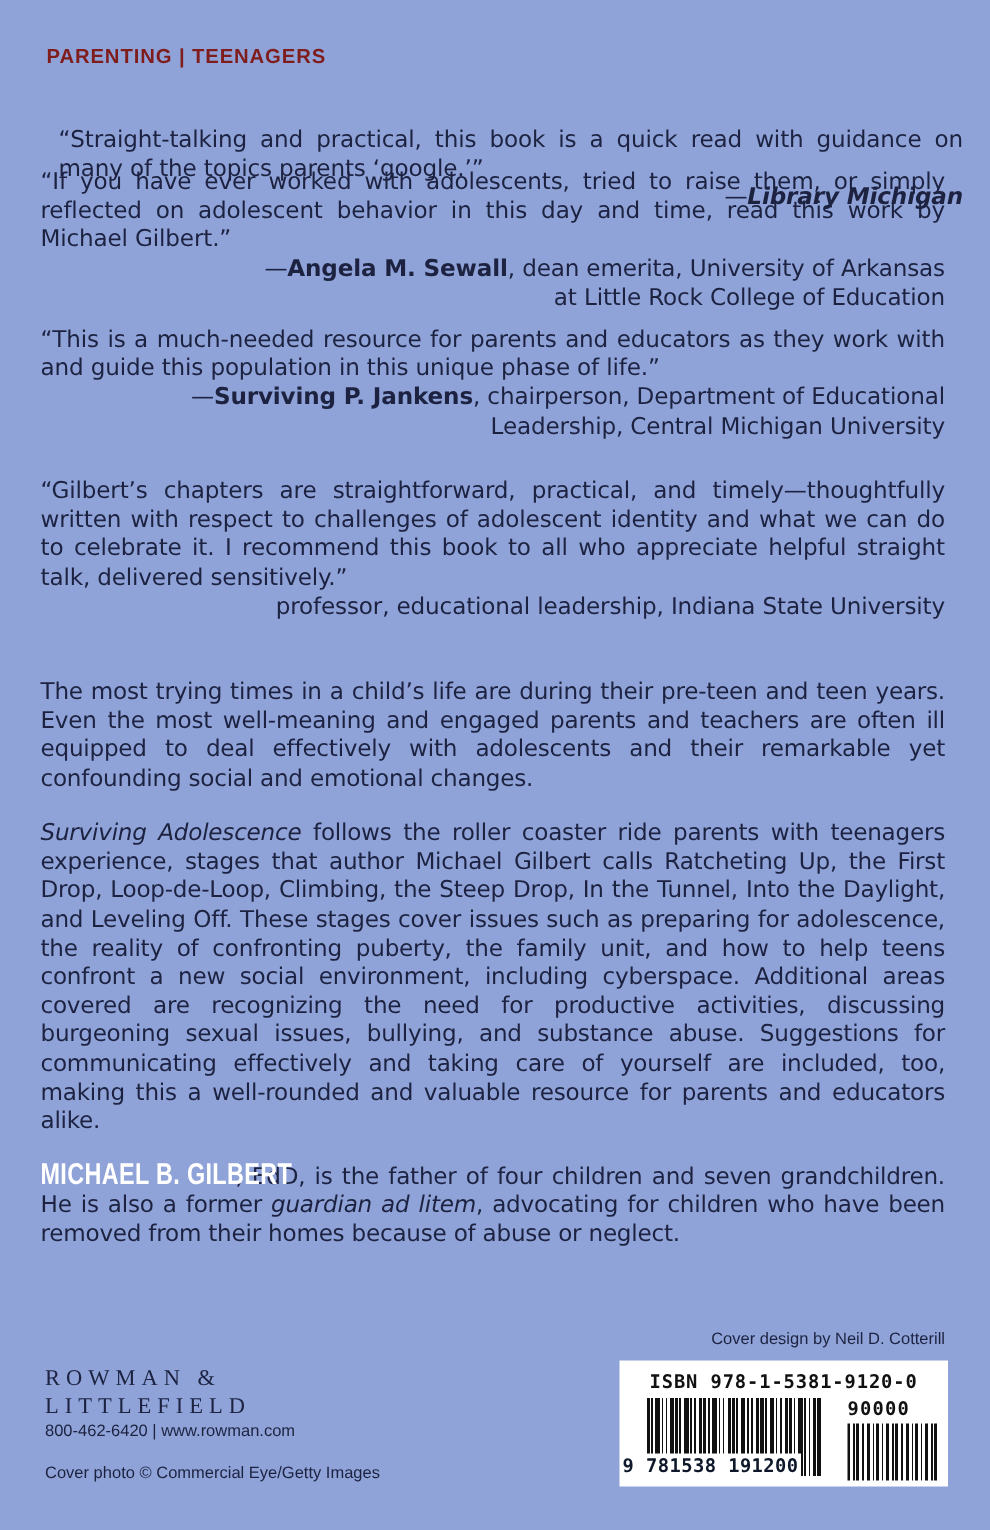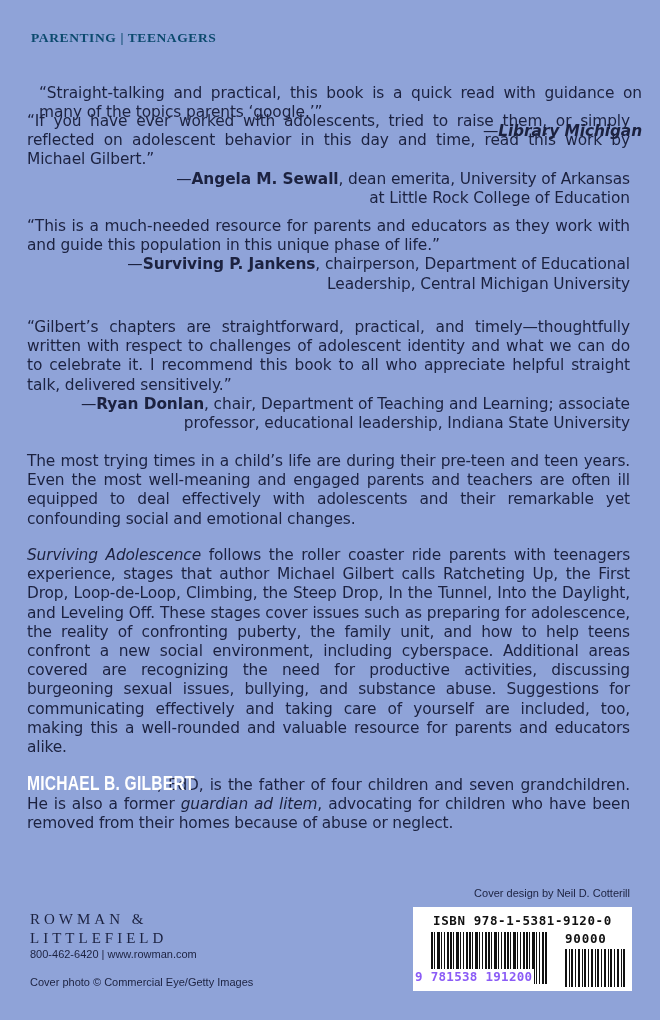--- a/index.html
+++ b/index.html
@@ -16,25 +16,25 @@
       overflow: hidden;
     }
     .page {
       position: absolute;
       left: 0; top: 0;
       width: 660px; height: 1020px;
     }
     .category {
       position: absolute;
       left: 31px; top: 30px;
-      font-family: Liberation Serif, serif;
+      font-family: Liberation Sans, sans-serif;
       font-weight: bold;
       font-size: 13.5px;
       letter-spacing: 0.6px;
-      color: #0c4a6e;
+      color: #7f1d1d;
     }
     .block {
       position: absolute;
       left: 27px;
       width: 603px;
       font-size: 15.4px;
       line-height: 19.2px;
       letter-spacing: -0.1px;
     }
     .quote-text {
@@ -127,21 +127,21 @@
       letter-spacing: 0.8px;
       color: #111;
     }
     .ean-digits {
       position: absolute;
       left: 2px; top: 62px;
       font-family: "DejaVu Sans Mono", monospace;
       font-size: 12.5px;
       font-weight: bold;
       letter-spacing: 0.3px;
-      color: #8b5cf6;
+      color: #0f172a;
       background: #fff;
       padding-right: 2px;
     }
     .bars-main {
       position: absolute;
       left: 18px; top: 25px;
       width: 117px; height: 52px;
       background:
         repeating-linear-gradient(90deg,
           #111 0 2px, #fff 2px 3px, #111 3px 4px, #fff 4px 6px,
@@ -183,23 +183,20 @@
   <div class="block" style="top:217px;">
     <div class="quote-text">“This is a much-needed resource for parents and educators as they work with and guide this population in this unique phase of life.”</div>
     <div class="attr">
       <span>—</span><b>Surviving P. Jankens</b><span>, chairperson, Department of Educational</span>
     </div>
     <div class="attr">Leadership, Central Michigan University</div>
   </div>
 
   <div class="block" style="top:318px;">
     <div class="quote-text">“Gilbert’s chapters are straightforward, practical, and timely—thoughtfully written with respect to challenges of adolescent identity and what we can do to celebrate it. I recommend this book to all who appreciate helpful straight talk, delivered sensitively.”</div>
-    <div class="attr">
-      <span>—</span><b>Ryan Donlan</b><span>, chair, Department of Teaching and Learning; associate</span>
-    </div>
     <div class="attr">professor, educational leadership, Indiana State University</div>
   </div>
 
   <div class="block para" style="top:452px;">The most trying times in a child’s life are during their pre-teen and teen years. Even the most well-meaning and engaged parents and teachers are often ill equipped to deal effectively with adolescents and their remarkable yet confounding social and emotional changes.</div>
 
   <div class="block para" style="top:546px;">
     <i>Surviving Adolescence</i><span> follows the roller coaster ride parents with teenagers experience, stages that author Michael Gilbert calls Ratcheting Up, the First Drop, Loop-de-Loop, Climbing, the Steep Drop, In the Tunnel, Into the Daylight, and Leveling Off. These stages cover issues such as preparing for adolescence, the reality of confronting puberty, the family unit, and how to help teens confront a new social environment, including cyberspace. Additional areas covered are recognizing the need for productive activities, discussing burgeoning sexual issues, bullying, and substance abuse. Suggestions for communicating effectively and taking care of yourself are included, too, making this a well-rounded and valuable resource for parents and educators alike.</span>
   </div>
 
   <div class="block para" style="top:774px;">

